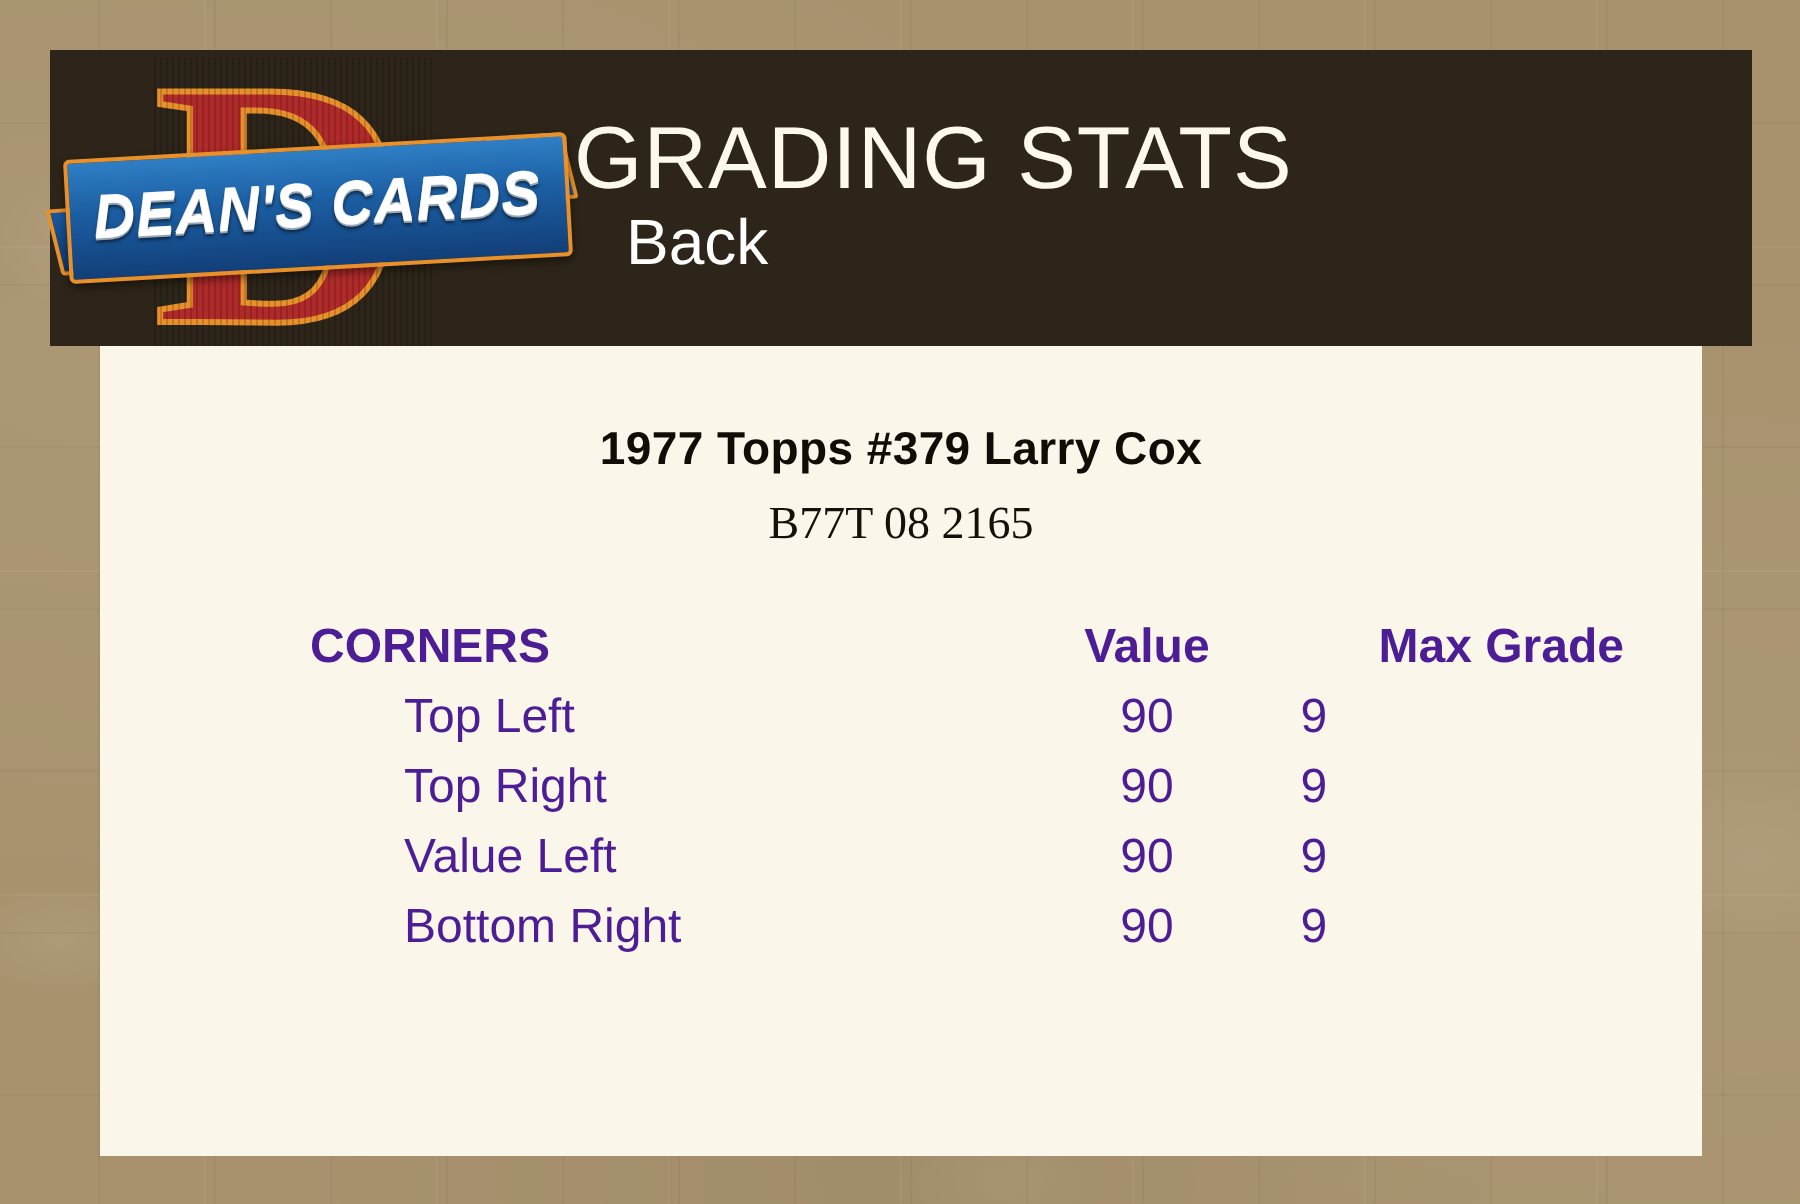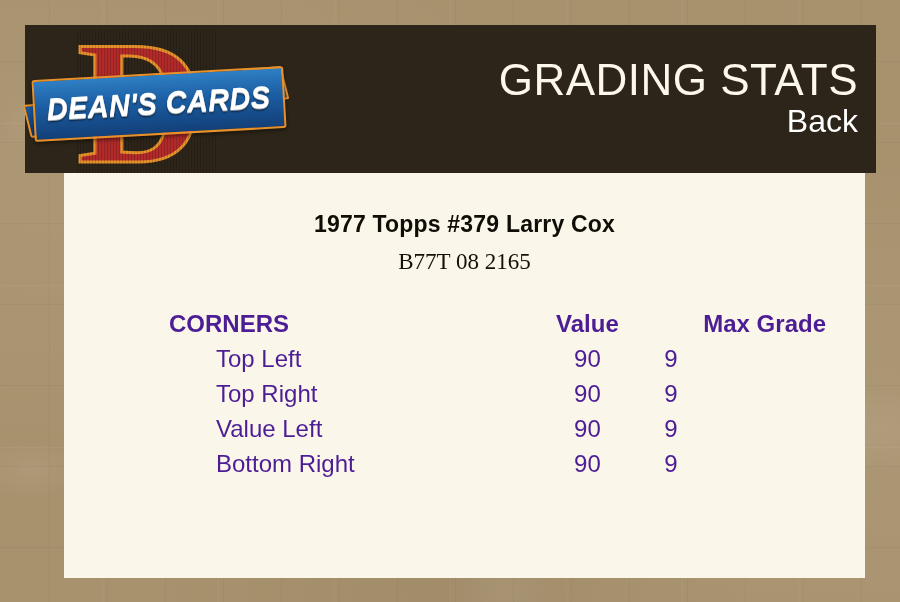--- a/index.html
+++ b/index.html
@@ -148,41 +148,42 @@
     text-shadow:
       0 1px 0 #9aa6b2,
       0 2px 2px rgba(0,0,0,0.6),
       0 -1px 0 #ffffff;
     transform: scaleX(0.96);
   }
 
   
   #header-titles {
     flex: 1 1 auto;
-    text-align: right;
+    text-align: left;
     padding-right: 18px;
   }
   #header-title {
     color: #fdf8ec;
     font-size: 44px;
     line-height: 1.06;
     font-weight: normal;
     letter-spacing: 0.5px;
   }
   #header-subtitle {
     color: #ffffff;
     font-size: 32px;
     line-height: 1.18;
     font-weight: normal;
+    padding-left: 26px;
   }
 
   
   #body-panel {
     position: absolute;
-    left: 64px;
+    left: 50px;
     top: 173px;
     width: 801px;
     height: 405px;
     background: #fbf6ea;
   }
 
   #card-title {
     text-align: center;
     color: #100c06;
     font-size: 23px;

